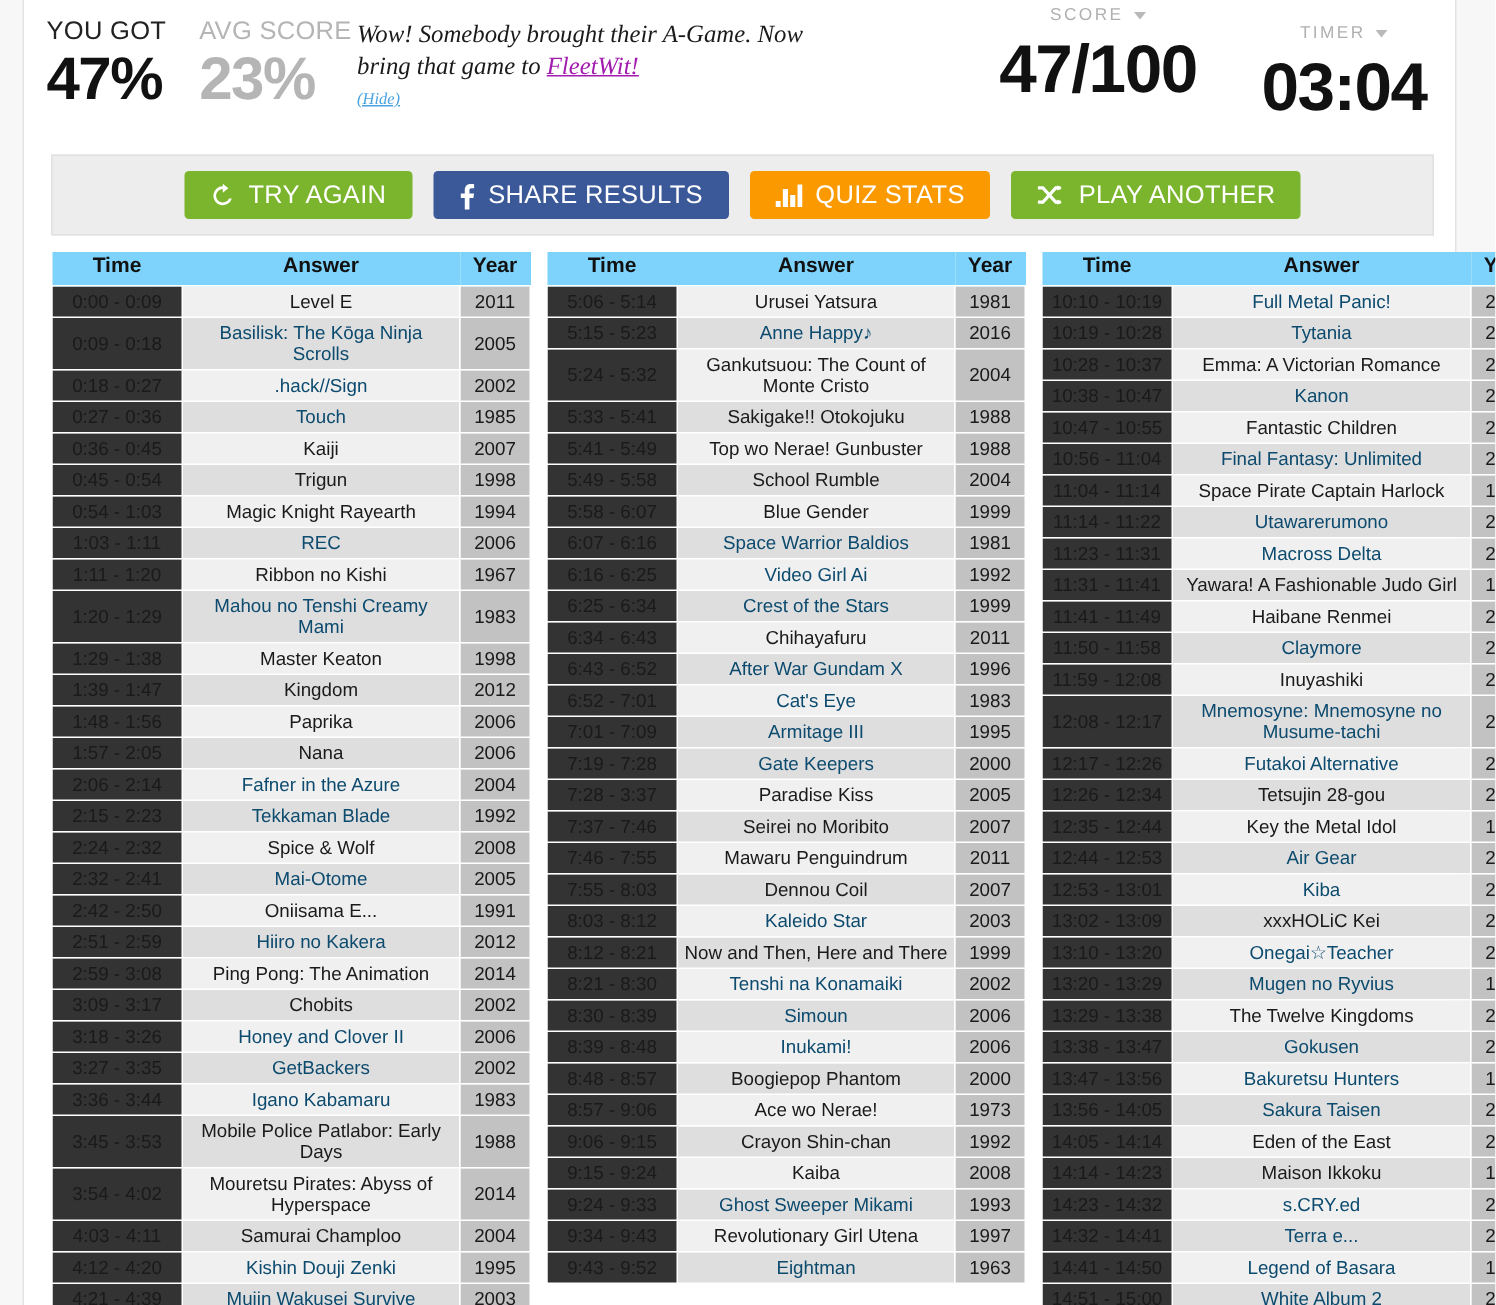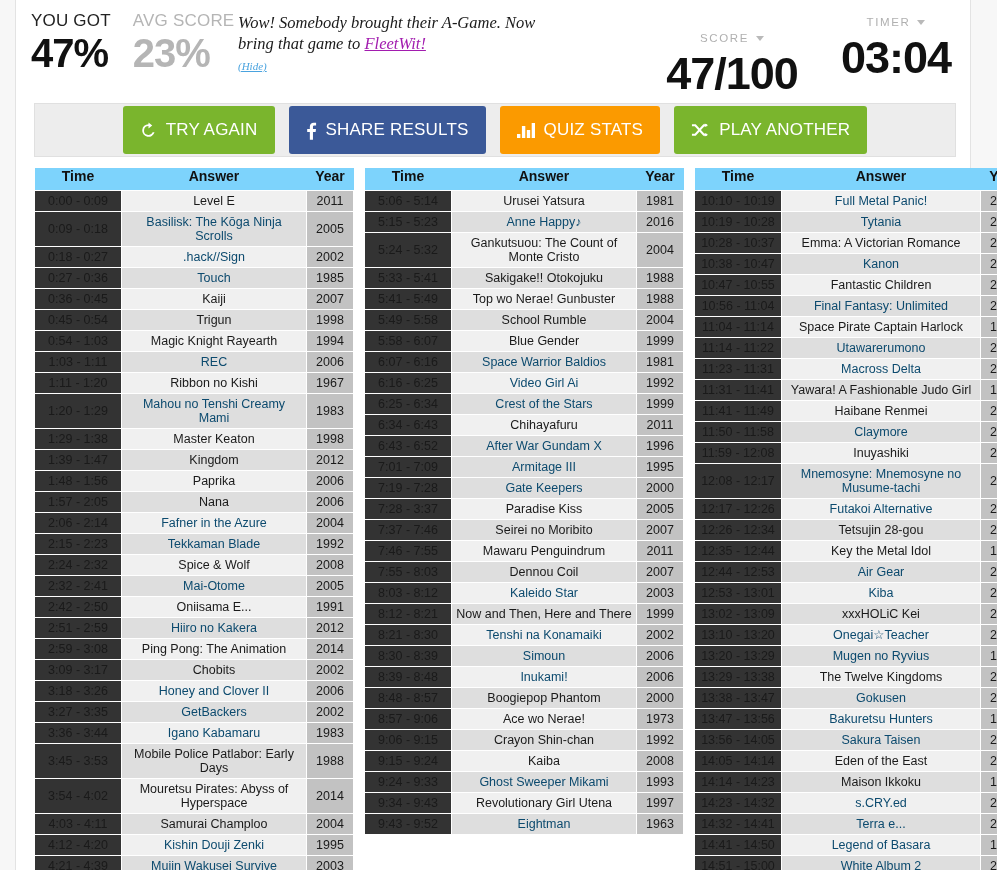--- a/index.html
+++ b/index.html
@@ -54,21 +54,21 @@
   .blurb .brand { color: #a21caf; }
   .blurb .hide {
     display: block; margin-top: 2px;
     font-size: 11px; color: #4aa3df; text-decoration: underline;
     cursor: pointer;
   }
 
   .meter {
     position: absolute; text-align: center;
   }
-  .meter.score { left: 616px; top: 28px; width: 200px; }
+  .meter.score { left: 616px; top: 0; width: 200px; }
   .meter.timer { left: 800px; top: 12px; width: 160px; }
   .meter-label {
     font-size: 11.5px; letter-spacing: 1.6px; color: #b0b0b0;
     display: inline-flex; align-items: center; gap: 7px;
   }
   .caret {
     width: 0; height: 0;
     border-left: 4.5px solid transparent;
     border-right: 4.5px solid transparent;
     border-top: 5px solid #b9b9b9;
@@ -83,21 +83,21 @@
   .btnbar {
     position: absolute; left: 18px; right: 14px; top: 103px;
     height: 54px;
     background: #ededed; border: 1px solid #e0e0e0;
     display: flex; align-items: center; justify-content: center;
     gap: 14px;
     box-sizing: border-box;
   }
   .btn {
     display: inline-flex; align-items: center; gap: 9px;
-    height: 48px; padding: 4px 17px;
+    height: 32px; padding: 4px 17px;
     border: 0; border-radius: 3px;
     color: #fff; font-size: 17px; letter-spacing: .2px;
     cursor: pointer;
     white-space: nowrap;
     font-family: "Liberation Sans", sans-serif;
   }
   .btn .bi { display: inline-flex; align-items: center; }
   .btn-green  { background: #7ab52d; }
   .btn-blue   { background: #3b5998; }
   .btn-orange { background: #fb9a00; }
@@ -464,20 +464,25 @@
                 <td class="c-time w-time">6:34 - 6:43</td>
                 <td class="c-ans w-ans">Chihayafuru</td>
                 <td class="c-year w-year">2011</td>
               </tr>
               <tr>
                 <td class="c-time w-time">6:43 - 6:52</td>
                 <td class="c-ans w-ans alt wrong">After War Gundam X</td>
                 <td class="c-year w-year">1996</td>
               </tr>
               <tr>
+                <td class="c-time w-time">6:52 - 7:01</td>
+                <td class="c-ans w-ans wrong">Cat's Eye</td>
+                <td class="c-year w-year">1983</td>
+              </tr>
+              <tr>
                 <td class="c-time w-time">7:01 - 7:09</td>
                 <td class="c-ans w-ans alt wrong">Armitage III</td>
                 <td class="c-year w-year">1995</td>
               </tr>
               <tr>
                 <td class="c-time w-time">7:19 - 7:28</td>
                 <td class="c-ans w-ans alt wrong">Gate Keepers</td>
                 <td class="c-year w-year">2000</td>
               </tr>
               <tr>

